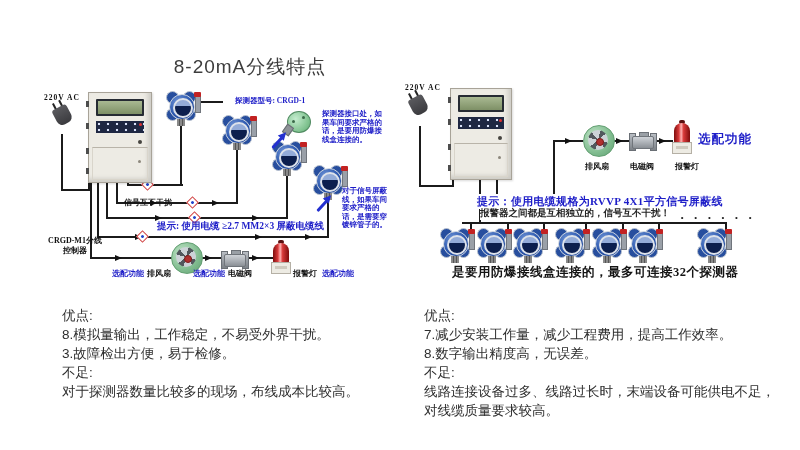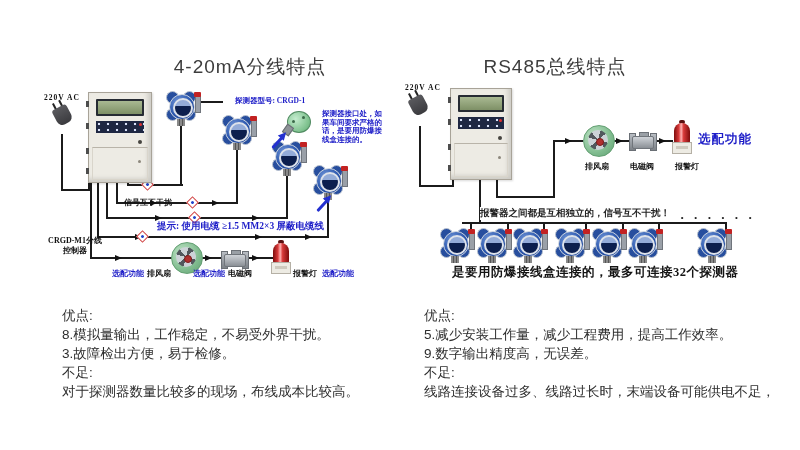--- a/index.html
+++ b/index.html
@@ -81,21 +81,21 @@
   .junction::after{content:"";position:absolute;right:5px;top:4px;width:3px;height:3px;border-radius:50%;background:#3c6b4a;}
   .j-neck{position:absolute;left:-4px;bottom:-3px;width:6px;height:8px;background:#8e9398;transform:rotate(35deg);border:1px solid #6a6f74;}
 </style>
 </head>
 <body>
 
 <div class="stage">
 
   <div class="abs" style="left:0;top:0;width:400px;height:300px;">
 
-    <div class="abs title" style="left:145px;top:54px;width:210px;">4-20mA分线特点</div>
+    <div class="abs title" style="left:145px;top:54px;width:210px;">8-20mA分线特点</div>
     <div class="abs t-pwr" style="left:44px;top:93px;">220V AC</div>
 
     <div class="plug" style="left:53px;top:100px;">
       <span class="p-pin" style="left:5px;"></span>
         <span class="p-pin" style="left:12px;"></span>
         <span class="p-bod"></span>
     </div>
 
     <div class="w wv" style="left:61px;top:134px;height:56px;"></div>
     <div class="w wh" style="left:61px;top:189px;width:29px;"></div>
@@ -194,22 +194,23 @@
 
     <div class="junction" style="left:287px;top:111px;">
         <span class="j-neck"></span>
       </div>
 
     <span class="barrow" style="left:276px;top:135px;"></span>
     <span class="barrow" style="left:321px;top:198px;"></span>
 
     <div class="abs t-blue-sm" style="left:227px;top:97px;white-space:nowrap;">探测器型号: CRGD-1</div>
     <div class="abs t-blue-sm" style="left:314px;top:110px;width:66px;">探测器接口处，如果车间要求严格的话，是要用防爆接线盒连接的。</div>
+    <div class="abs t-blue-sm" style="left:334px;top:187px;width:48px;">对于信号屏蔽线，如果车间要求严格的话，是需要穿镀锌管子的。</div>
     <div class="abs t-label" style="left:124px;top:197px;">信号互不干扰</div>
-    <div class="abs t-tipL" style="left:157px;top:220px;">提示: 使用电缆 ≥1.5 MM2×3 屏蔽电缆线</div>
+    <div class="abs t-tipL" style="left:157px;top:220px;">提示: 使用电缆 ≥2.7 MM2×3 屏蔽电缆线</div>
     <div class="abs t-label" style="left:48px;top:236px;width:54px;text-align:center;white-space:normal;line-height:10px;">CRGD-M1分线控制器</div>
 
     <div class="fan" style="left:171px;top:242px;">
         <span class="f-blades"></span>
         <span class="f-hub"></span>
       </div>
     <div class="valve" style="left:221px;top:250px;">
         <span class="v-top"></span>
         <span class="v-fl l"></span>
         <span class="v-fl r"></span>
@@ -224,21 +225,20 @@
     <div class="abs t-opt-sm" style="left:112px;top:268px;">选配功能</div>
     <div class="abs t-label" style="left:147px;top:268px;">排风扇</div>
     <div class="abs t-opt-sm" style="left:193px;top:268px;">选配功能</div>
     <div class="abs t-label" style="left:228px;top:268px;">电磁阀</div>
     <div class="abs t-label" style="left:293px;top:268px;">报警灯</div>
     <div class="abs t-opt-sm" style="left:322px;top:268px;">选配功能</div>
   </div>
 
   <div class="abs" style="left:400px;top:0;width:400px;height:300px;">
 
-    <div class="abs title" style="left:50px;top:54px;width:210px;">RS485总线特点</div>
     <div class="abs t-pwr" style="left:5px;top:83px;">220V AC</div>
 
     <div class="plug" style="left:9px;top:90px;">
       <span class="p-pin" style="left:5px;"></span>
         <span class="p-pin" style="left:12px;"></span>
         <span class="p-bod"></span>
     </div>
 
     <div class="w wv" style="left:19px;top:126px;height:60px;"></div>
     <div class="w wh" style="left:19px;top:185px;width:34px;"></div>
@@ -290,20 +290,21 @@
         <span class="a-top"></span>
         <span class="a-dome"></span>
         <span class="a-base"></span>
       </div>
     <div class="abs t-opt" style="left:298px;top:131px;">选配功能</div>
 
     <div class="abs t-label" style="left:185px;top:161px;">排风扇</div>
     <div class="abs t-label" style="left:230px;top:161px;">电磁阀</div>
     <div class="abs t-label" style="left:275px;top:161px;">报警灯</div>
 
+    <div class="abs t-tipR" style="left:77px;top:194px;background:#fff;">提示：使用电缆规格为RVVP 4X1平方信号屏蔽线</div>
     <div class="abs t-note" style="left:80px;top:207px;background:#fff;">报警器之间都是互相独立的，信号互不干扰！</div>
     <div class="abs t-ellipsis" style="left:280px;top:210px;">· · · · · ·</div>
 
     <div class="detector" style="left:41px;top:229px;">
         <span class="d-lobe" style="left:-1px;top:-1px;"></span>
         <span class="d-lobe" style="left:16px;top:-1px;"></span>
         <span class="d-lobe" style="left:-1px;top:16px;"></span>
         <span class="d-lobe" style="left:16px;top:16px;"></span>
         <span class="d-body"></span>
         <span class="d-ring"></span>
@@ -384,19 +385,20 @@
   <div class="abs textblock" style="left:62px;top:306px;">
     <div>优点:</div>
     <div>8.模拟量输出，工作稳定，不易受外界干扰。</div>
     <div>3.故障检出方便，易于检修。</div>
     <div>不足:</div>
     <div>对于探测器数量比较多的现场，布线成本比较高。</div>
   </div>
 
   <div class="abs textblock" style="left:424px;top:306px;">
     <div>优点:</div>
-    <div>5.减少安装工作量，减少工程费用，提高工作效率。</div>
-    <div>9.数字输出精度高，无误差。</div>
+    <div>7.减少安装工作量，减少工程费用，提高工作效率。</div>
+    <div>8.数字输出精度高，无误差。</div>
     <div>不足:</div>
     <div>线路连接设备过多、线路过长时，末端设备可能供电不足，</div>
+    <div>对线缆质量要求较高。</div>
   </div>
 
 </div>
 
 </body></html>

